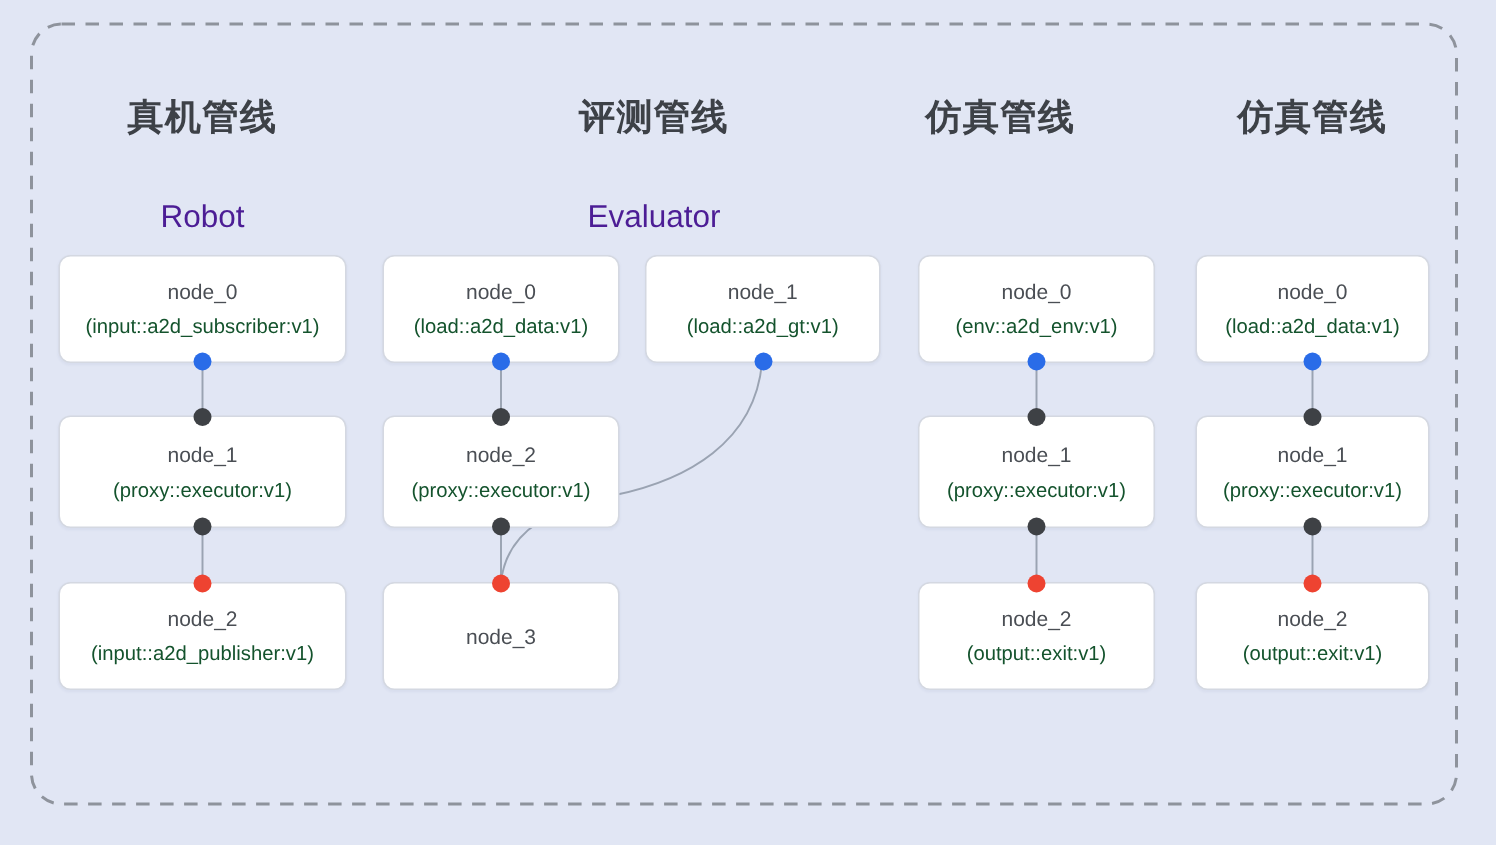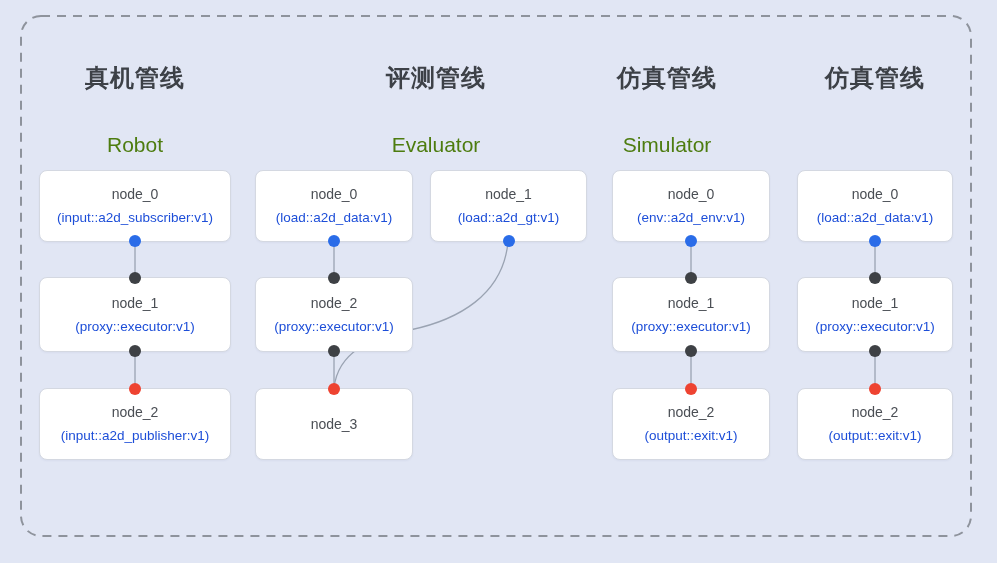--- a/index.html
+++ b/index.html
@@ -10,34 +10,34 @@
     overflow:hidden;
   }
   .stage{position:relative;width:997px;height:563px;}
   svg.edges{position:absolute;left:0;top:0;z-index:0;}
 
   .pipeline-header{position:absolute;text-align:center;z-index:1;}
   .pipeline-header .cn{
     font-size:24px;font-weight:bold;color:#3d4147;letter-spacing:1px;
   }
   .pipeline-header .en{
-    margin-top:39px;font-size:21px;color:#4d7c0f;
+    margin-top:39px;font-size:21px;color:#4c1d95;
   }
 
   .node{
     position:absolute;z-index:1;
     background:#ffffff;
     border:1px solid #d4d8e1;
     border-radius:8px;
     box-shadow:0 1px 2px rgba(40,60,110,0.05);
     display:flex;flex-direction:column;align-items:center;justify-content:center;
     box-sizing:border-box;
   }
   .node .name{font-size:14px;color:#4a4e54;line-height:23px;}
-  .node .type{font-size:13.5px;color:#1d4ed8;line-height:23px;}
+  .node .type{font-size:13.5px;color:#14532d;line-height:23px;}
 
   .port{
     position:absolute;left:50%;transform:translateX(-50%);
     width:12px;height:12px;border-radius:50%;z-index:3;
   }
   .port-top{top:-6px;}
   .port-bottom{bottom:-6px;}
   .port-blue{background:#2a6ce8;}
   .port-black{background:#3e4145;}
   .port-red{background:#ee4331;}
@@ -84,21 +84,20 @@
   <div class="pipeline-header hdr-0">
     <div class="cn">真机管线</div>
     <div class="en">Robot</div>
   </div>
   <div class="pipeline-header hdr-1">
     <div class="cn">评测管线</div>
     <div class="en">Evaluator</div>
   </div>
   <div class="pipeline-header hdr-2">
     <div class="cn">仿真管线</div>
-    <div class="en">Simulator</div>
   </div>
   <div class="pipeline-header hdr-3">
     <div class="cn">仿真管线</div>
   </div>
 
   <div class="node p0 r0">
     <span class="port port-bottom port-blue"></span>
     <div class="name">node_0</div>
     <div class="type">(input::a2d_subscriber:v1)</div>
   </div>

